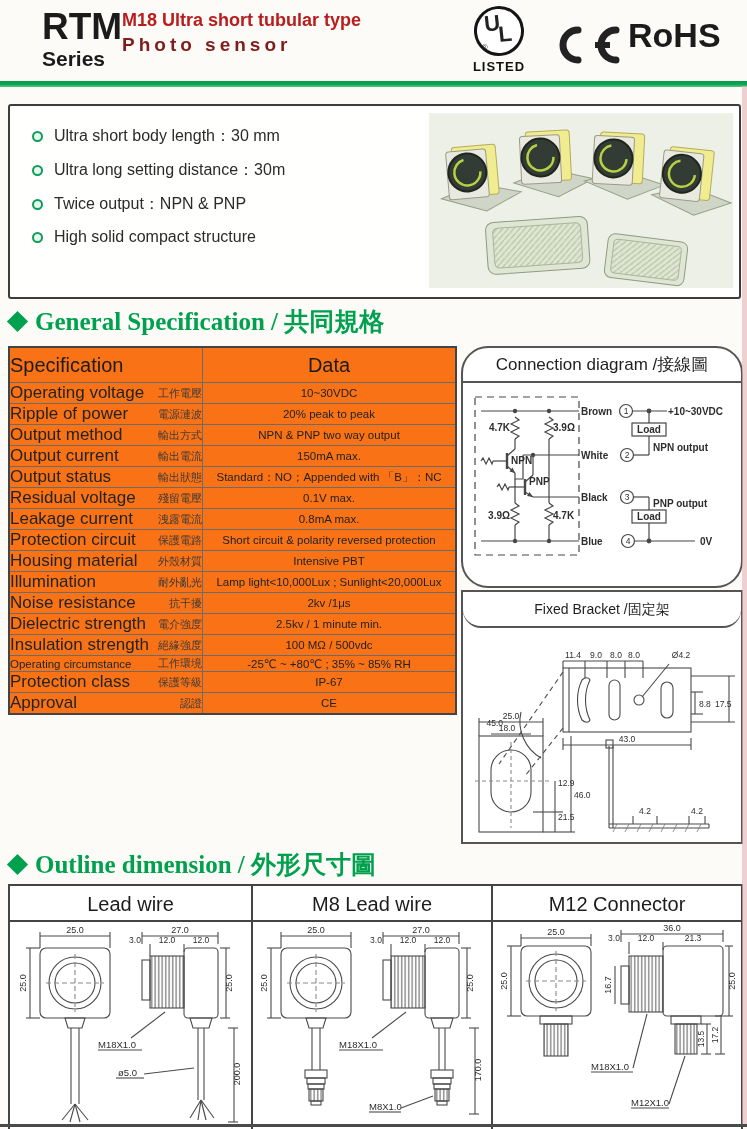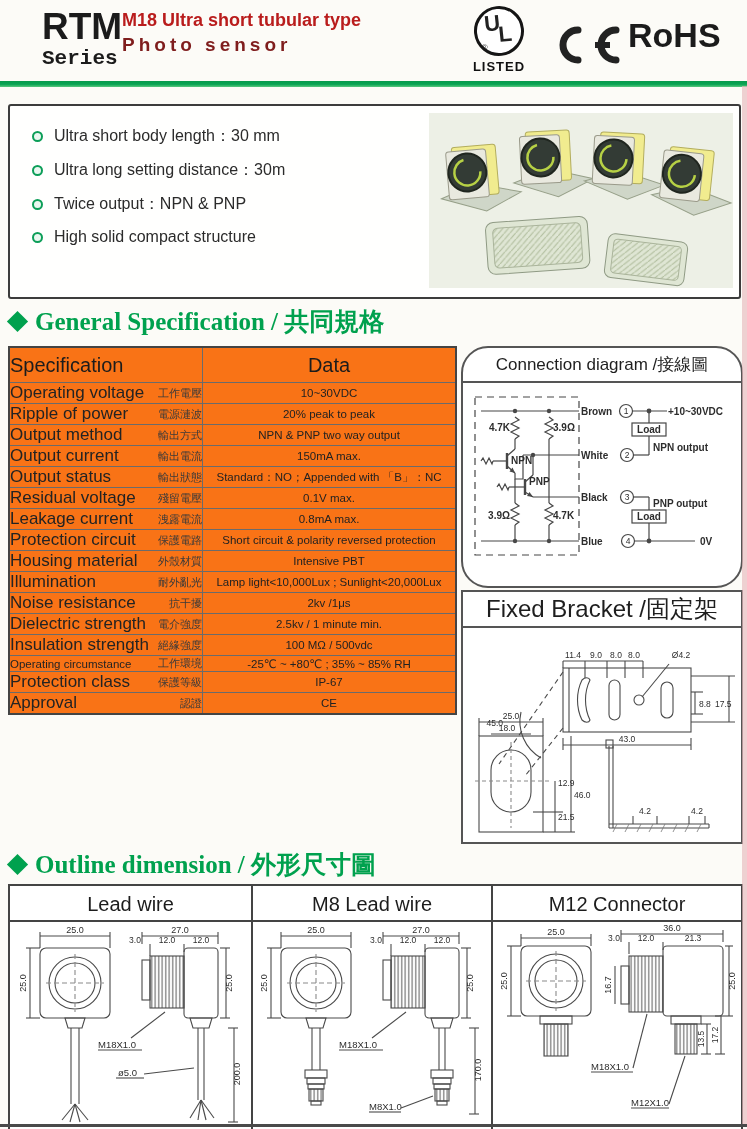--- a/index.html
+++ b/index.html
@@ -2,21 +2,21 @@
 <html><head>
 <meta charset="utf-8">
 <style>
   html,body{margin:0;padding:0;background:#e9e9e9;}
   .page{position:relative;width:747px;height:1129px;background:#fcfbf7;overflow:hidden;
         font-family:"Liberation Sans","DejaVu Sans",sans-serif;color:#222;margin:0 auto;}
   .abs{position:absolute;}
 
   
   .rtm-main{font-size:37px;font-weight:700;line-height:1;color:#1b1b1b;}
-  .rtm-sub{font-size:21px;font-weight:700;line-height:1;margin-top:3px;color:#1b1b1b;font-family:Liberation Mono, monospace;}
+  .rtm-sub{font-size:21px;font-weight:700;line-height:1;margin-top:3px;color:#1b1b1b;}
   .hdr-sub{font-size:18px;font-weight:700;color:#b91c1c;}
   .hdr-main{font-size:19px;font-weight:700;letter-spacing:4px;margin-top:3px;color:#7f1d1d;}
   .ul-wrap{width:66px;text-align:center;}
   .ul-circle{width:44px;height:44px;border:3px solid #151515;border-radius:50%;margin:0 auto;position:relative;transform:rotate(-6deg);background:#fff;}
   .ul-u{position:absolute;left:8px;top:1px;font-size:22px;font-weight:900;}
   .ul-l{position:absolute;left:21px;top:13px;font-size:22px;font-weight:900;}
   .ul-r{position:absolute;left:3px;bottom:3px;font-size:8px;}
   .ul-listed{font-size:13px;font-weight:800;letter-spacing:1px;margin-top:3px;color:#111;}
   .rohs{font-size:34px;font-weight:700;color:#1b1b1b;}
   .green-bar{left:0;top:81px;width:747px;height:6px;background:linear-gradient(to bottom,#079a4c 0%,#0aa454 55%,#59c87e 100%);}
@@ -44,21 +44,21 @@
   .en{font-size:17px;color:#232323;white-space:nowrap;}
   .en.sm{font-size:11.5px;}
   .zh{font-size:11px;color:#3a3a3a;white-space:nowrap;}
   td.val{text-align:center;font-size:11.5px;color:#222;}
 
   
   .panel{border:2px solid #555;background:#fff;}
   .panel-title{height:33px;line-height:33px;text-align:center;font-size:17px;color:#1e1e1e;border-bottom:2px solid #555;white-space:nowrap;}
   .conn-panel{left:461px;top:346px;width:278px;height:238px;border-radius:27px;}
   .brk-panel{left:461px;top:590px;width:278px;height:250px;}
-  .brk-panel .panel-title{font-size:24px;height:34px;line-height:34px;}
+  .brk-panel .panel-title{font-size:14px;height:34px;line-height:34px;border-radius:18px;}
 
   
   .outline-box{left:8px;top:884px;width:731px;height:243px;border:2px solid #444;background:#fff;
                display:grid;grid-template-columns:243px 240px 1fr;grid-template-rows:36px 1fr;}
   .ocol-h{border-bottom:2px solid #444;border-right:2px solid #444;text-align:center;line-height:36px;font-size:20px;color:#1c1c1c;}
   .ocol-h.last{border-right:none;}
   .ocol-b{border-right:2px solid #444;position:relative;}
   .ocol-b.last{border-right:none;}
 
   svg text{font-family:"Liberation Sans","DejaVu Sans",sans-serif;fill:#2d2d2d;}

